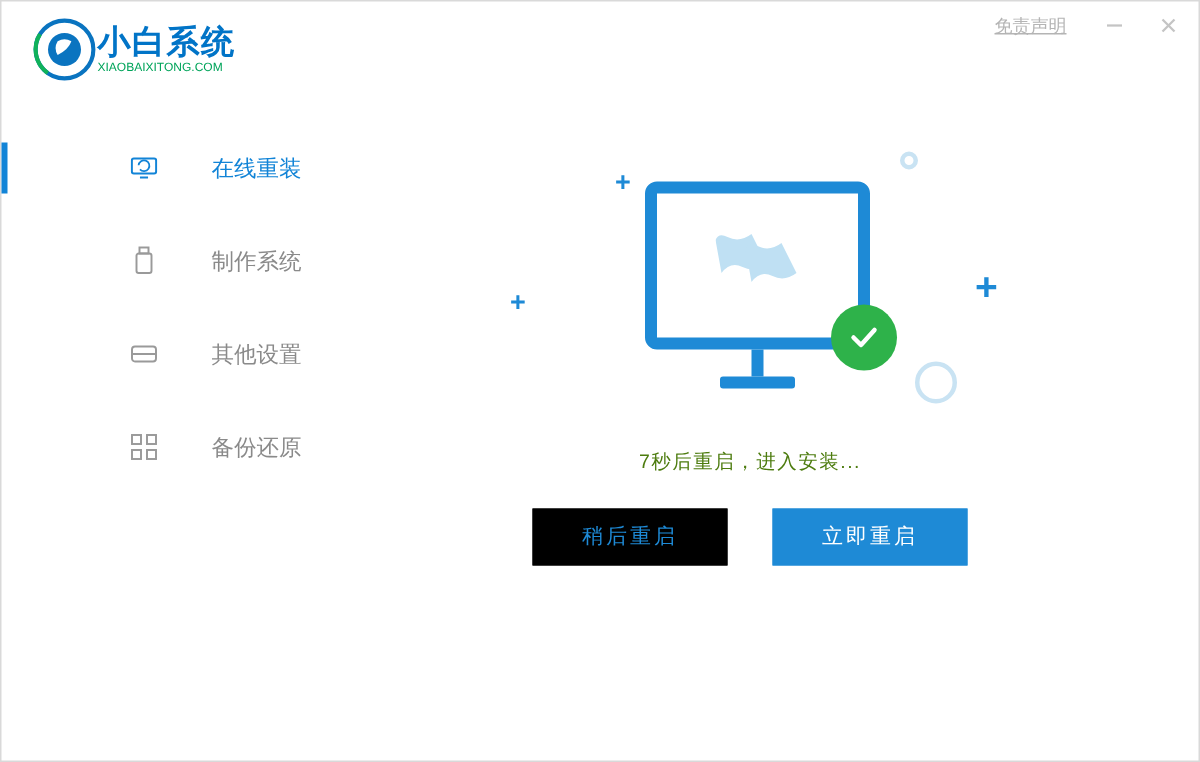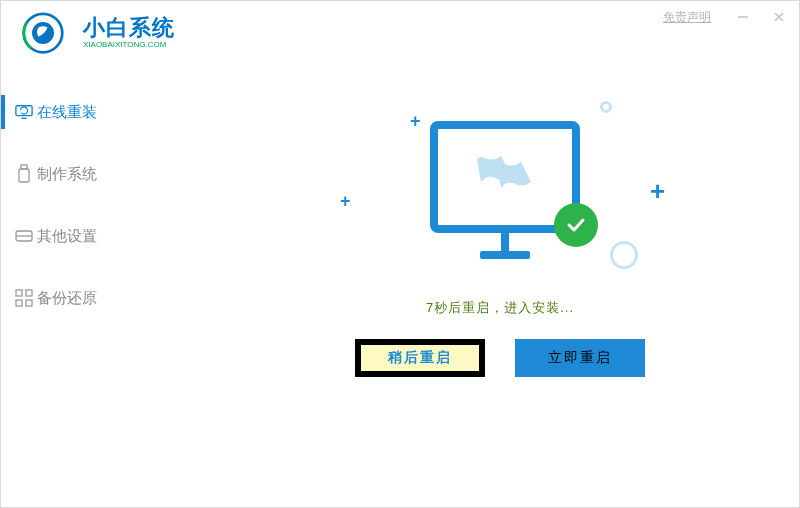--- a/index.html
+++ b/index.html
@@ -3,46 +3,46 @@
 <meta charset="utf-8">
 <style>
   * { margin: 0; padding: 0; box-sizing: border-box; }
   html, body { width: 800px; height: 508px; overflow: hidden; font-family: "Microsoft YaHei", "PingFang SC", sans-serif; background: #fff; }
   .window { width: 800px; height: 508px; border: 1px solid #d9d9d9; background: #fff; position: relative; }
   .titlebar { position: absolute; top: 0; right: 0; height: 32px; display: flex; align-items: center; gap: 12px; padding: 0 8px; }
   .titlebar .disclaimer { color: #b4b4b4; font-size: 12px; text-decoration: underline; cursor: pointer; margin-right: 8px; }
   .titlebar .win-btn { width: 24px; height: 24px; display: flex; align-items: center; justify-content: center; color: #c4c4c4; cursor: pointer; }
   .header { position: absolute; left: 20px; top: 10px; display: flex; align-items: center; }
   .logo-mark { width: 44px; height: 44px; }
-  .brand { margin-left: 18px; }
+  .brand { margin-left: 0; }
   .brand-title { font-size: 22px; color: #0174c7; font-weight: 700; letter-spacing: 1px; line-height: 1; }
   .brand-sub { font-size: 8px; color: #00a45a; letter-spacing: 0; line-height: 1; margin-top: 2px; }
   .page-title { position: absolute; left: 200px; top: 22px; font-size: 24px; color: #4a4a4a; font-weight: 400; letter-spacing: 2px; }
   .sidebar { position: absolute; left: 0; top: 80px; width: 200px; }
-  .nav-item { height: 62px; display: flex; align-items: center; padding-left: 14px; gap: 4px; color: #8a8a8a; font-size: 15px; cursor: pointer; position: relative; }
+  .nav-item { height: 62px; display: flex; align-items: center; padding-left: 46px; gap: 36px; color: #8a8a8a; font-size: 15px; cursor: pointer; position: relative; justify-content: flex-end; }
   .nav-item.active { color: #1284d7; }
   .nav-item.active::before { content: ""; position: absolute; left: 0; top: 14px; bottom: 14px; width: 4px; background: #1284d7; }
   .nav-icon { width: 18px; height: 18px; display: flex; align-items: center; justify-content: center; }
   .main { position: absolute; left: 200px; right: 0; top: 70px; bottom: 0; display: flex; flex-direction: column; align-items: center; }
   .illus { position: relative; width: 380px; height: 200px; margin-top: 20px; }
   .plus { position: absolute; color: #1e8ad6; font-weight: 700; }
   .plus.small { font-size: 18px; }
   .plus.big { font-size: 26px; }
   .ring { position: absolute; border: 3px solid #c9e3f3; border-radius: 50%; }
   .monitor { position: absolute; left: 120px; top: 30px; width: 150px; }
   .screen { width: 150px; height: 112px; border: 8px solid #1e8ad6; border-radius: 8px; display: flex; align-items: center; justify-content: center; }
   .stand-line { width: 8px; height: 18px; background: #1e8ad6; margin: 0 auto; }
   .stand-base { width: 50px; height: 8px; background: #1e8ad6; margin: 0 auto; border-radius: 2px; }
   .check-badge { position: absolute; right: -18px; bottom: 12px; width: 44px; height: 44px; border-radius: 50%; background: #2eb24a; display: flex; align-items: center; justify-content: center; }
   .status-title { color: #1e8ad6; font-size: 16px; margin-top: 8px; letter-spacing: 1px; }
   .status-sub { color: #4d7c0f; font-size: 13px; margin-top: 8px; letter-spacing: 1px; }
   .buttons { display: flex; gap: 30px; margin-top: 22px; }
   .btn { width: 130px; height: 38px; display: flex; align-items: center; justify-content: center; font-size: 14px; cursor: pointer; letter-spacing: 2px; }
-  .btn-outline { border: 6px solid #000000; color: #1e8ad6; background: #fef9c3; font-weight: bold; }
-  .btn-primary { background: #1e8ad6; color: #000000; border: 1px solid #1e8ad6; }
+  .btn-outline { border: 6px solid #000000; color: #1e8ad6; background: #000000; }
+  .btn-primary { background: #1e8ad6; color: #ffffff; border: 1px solid #1e8ad6; }
 </style>
 </head>
 <body>
 
 <div class="window">
   <div class="titlebar">
     <span class="disclaimer">免责声明</span>
     <div class="win-btn">
       <svg width="14" height="14" viewBox="0 0 14 14">
           <line x1="2" y1="7" x2="12" y2="7" stroke="#c4c4c4" stroke-width="1.5"></line>

